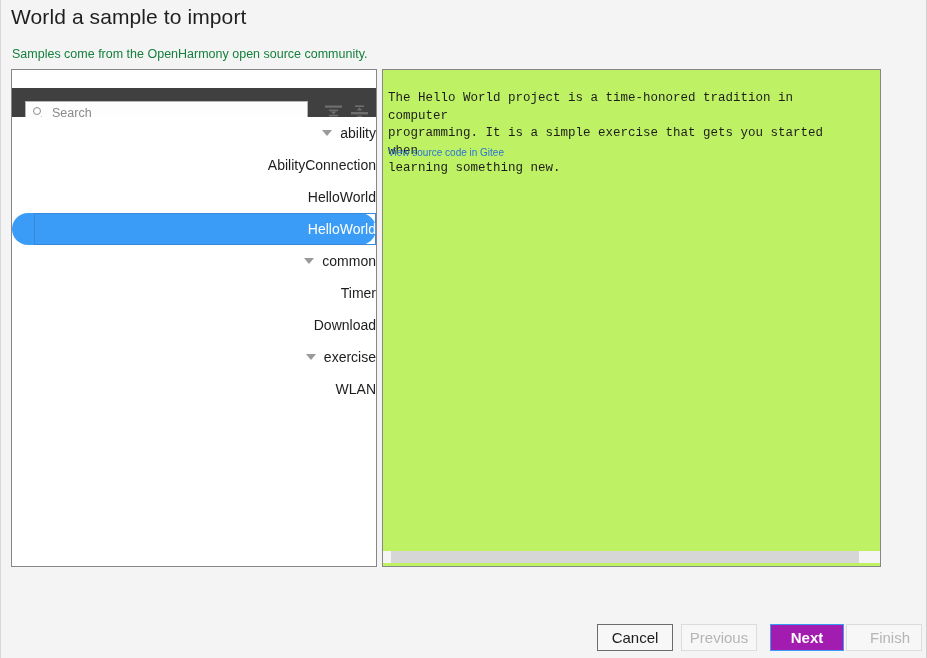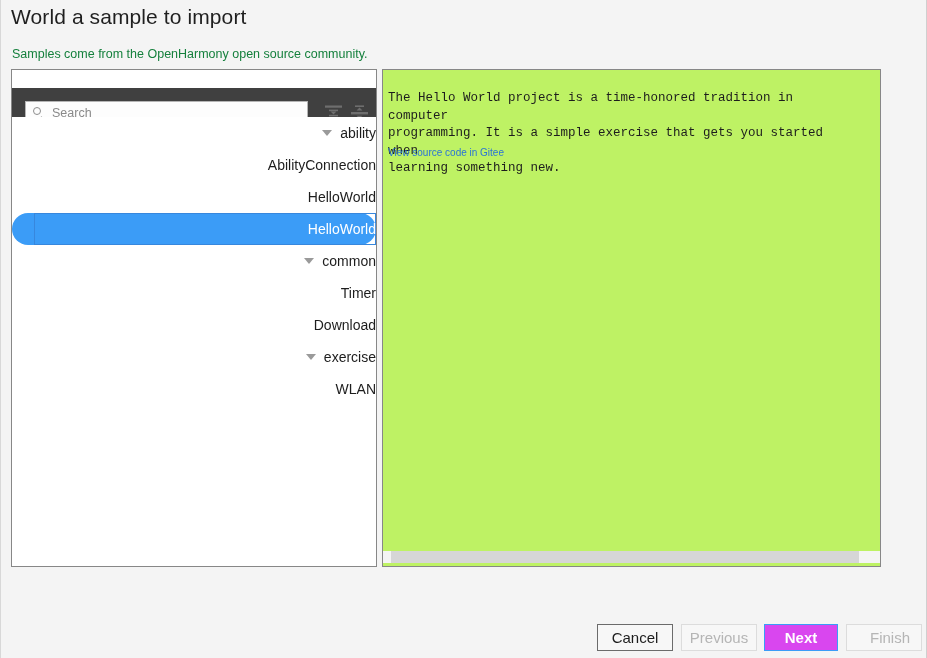--- a/index.html
+++ b/index.html
@@ -253,24 +253,25 @@
     background: #f7f7f7;
     border: 1px solid #dcdcdc;
     color: #b5b5b5;
   }
   .btn.default-btn {
     background: #f7f7f7;
     border: 1px solid #6b6b6b;
     color: #1d1d1d;
   }
   .btn.primary {
-    background: #d946ef;
+    background: #a21caf;
     border: 1px solid #3b9cf7;
     color: #ffffff;
     font-weight: 700;
+    margin-left: 6px;
   }
   .btn-cancel   { left: 596px; width: 76px; }
   .btn-previous { left: 680px; width: 76px; }
   .btn-next     { left: 763px; width: 74px; }
   .btn-finish   { left: 845px; width: 76px; padding-left: 12px; }
 </style>
 </head>
 <body>
 
 <div class="dialog">

